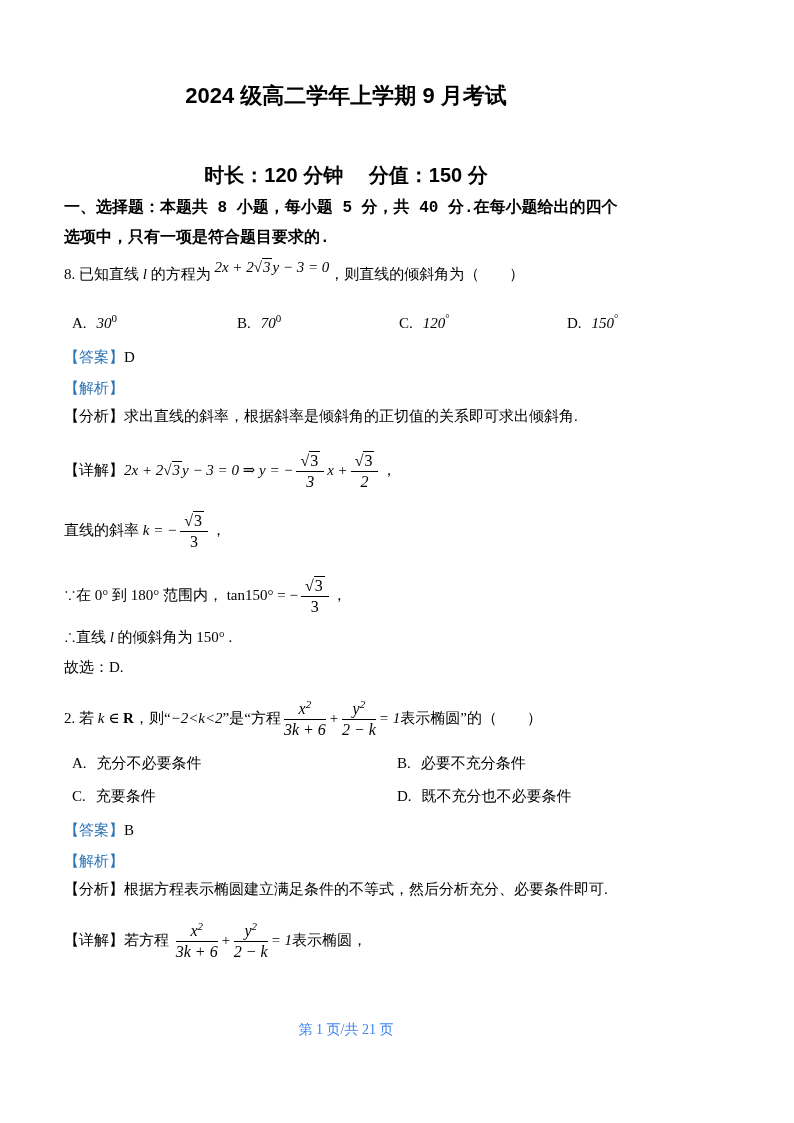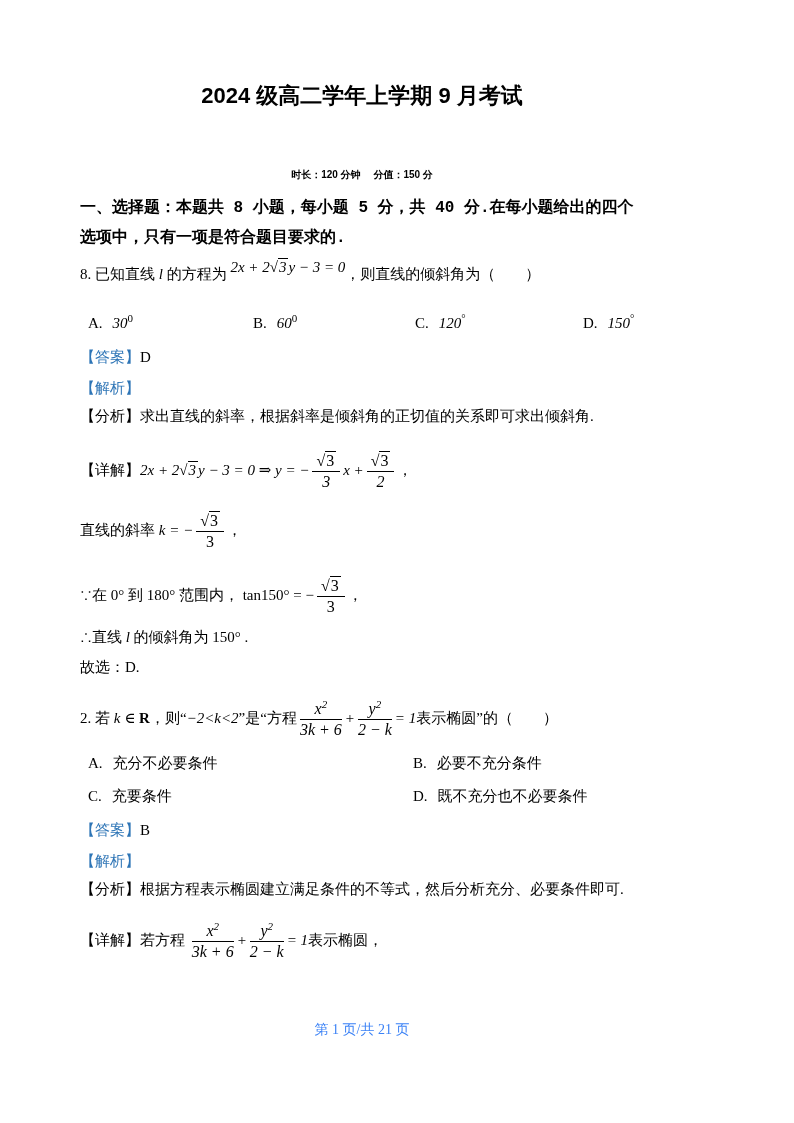--- a/index.html
+++ b/index.html
@@ -1,23 +1,23 @@
 <!DOCTYPE html>
 <html><head>
 <meta charset="utf-8">
 <style>
   html,body { margin:0; padding:0; background:#ffffff; }
   .page { position:relative; width:692px; height:1123px; background:#ffffff; overflow:hidden;
-          font-family:"Liberation Serif","DejaVu Serif",serif; color:#000; font-size:15px;margin-left:16px; }
+          font-family:"Liberation Serif","DejaVu Serif",serif; color:#000; font-size:15px; }
   .line { position:absolute; left:64px; right:64px; line-height:24px; }
   .center { left:0; right:0; text-align:center; }
   .hei { font-family:"Liberation Sans","DejaVu Sans",sans-serif; font-weight:700; }
   .title { font-size:22px; }
   .subtitle { font-size:20px; }
-  .meta { font-size:10px; }
+  .meta { font-size:20px; }
   .heading { font-size:16px; line-height:30px; }
   .m { font-style:italic; font-family:"Liberation Serif","DejaVu Serif",serif; }
   .mathline { line-height:1; }
   .frac { display:inline-block; vertical-align:middle; text-align:center; line-height:1.15; margin:0 3px; font-size:16px; }
   .frac .num { display:block; border-bottom:1px solid #000; padding:0 4px 1px; }
   .frac .den { display:block; padding-top:1px; }
   .sq { white-space:nowrap; font-style:normal; }
   .rad { border-top:1.3px solid currentColor; padding:0 2px 0 1px; font-style:italic; }
   .radn { border-top:1.3px solid currentColor; padding:0 2px 0 1px; }
   sup.deg { font-size:11px; line-height:0; }
@@ -39,21 +39,21 @@
   <div class="line center hei meta" style="top:163px;">时长：120 分钟　 分值：150 分</div>
 
   <div class="line hei heading" style="top:193px;font-family:Liberation Mono, monospace;">一、选择题：本题共 8 小题，每小题 5 分，共 40 分.在每小题给出的四个选项中，只有一项是符合题目要求的.</div>
 
   <div class="line" style="top:262px;">
     <span>8. 已知直线 </span><span class="m">l</span><span> 的方程为 </span><span class="m raised"><span>2x + 2</span><span class="sq"><span>√</span><span class="rad">3</span></span><span>y − 3 = 0</span></span><span>，则直线的倾斜角为（　　）</span>
   </div>
 
   <div class="row" style="top:310px;">
     <span class="opt" style="left:8px;"><span>A.</span><span class="optgap"></span><span class="m">30</span><sup class="deg">0</sup></span>
-    <span class="opt" style="left:173px;"><span>B.</span><span class="optgap"></span><span class="m">60</span><sup class="deg">0</sup></span>
+    <span class="opt" style="left:173px;"><span>B.</span><span class="optgap"></span><span class="m">70</span><sup class="deg">0</sup></span>
     <span class="opt" style="left:335px;"><span>C.</span><span class="optgap"></span><span class="m">120</span><sup class="deg">°</sup></span>
     <span class="opt" style="left:503px;"><span>D.</span><span class="optgap"></span><span class="m">150</span><sup class="deg">°</sup></span>
   </div>
 
   <div class="line" style="top:345px;">
     <span class="blue">【答案】</span><span>D</span>
   </div>
   <div class="line" style="top:376px;">
     <span class="blue">【解析】</span>
   </div>

